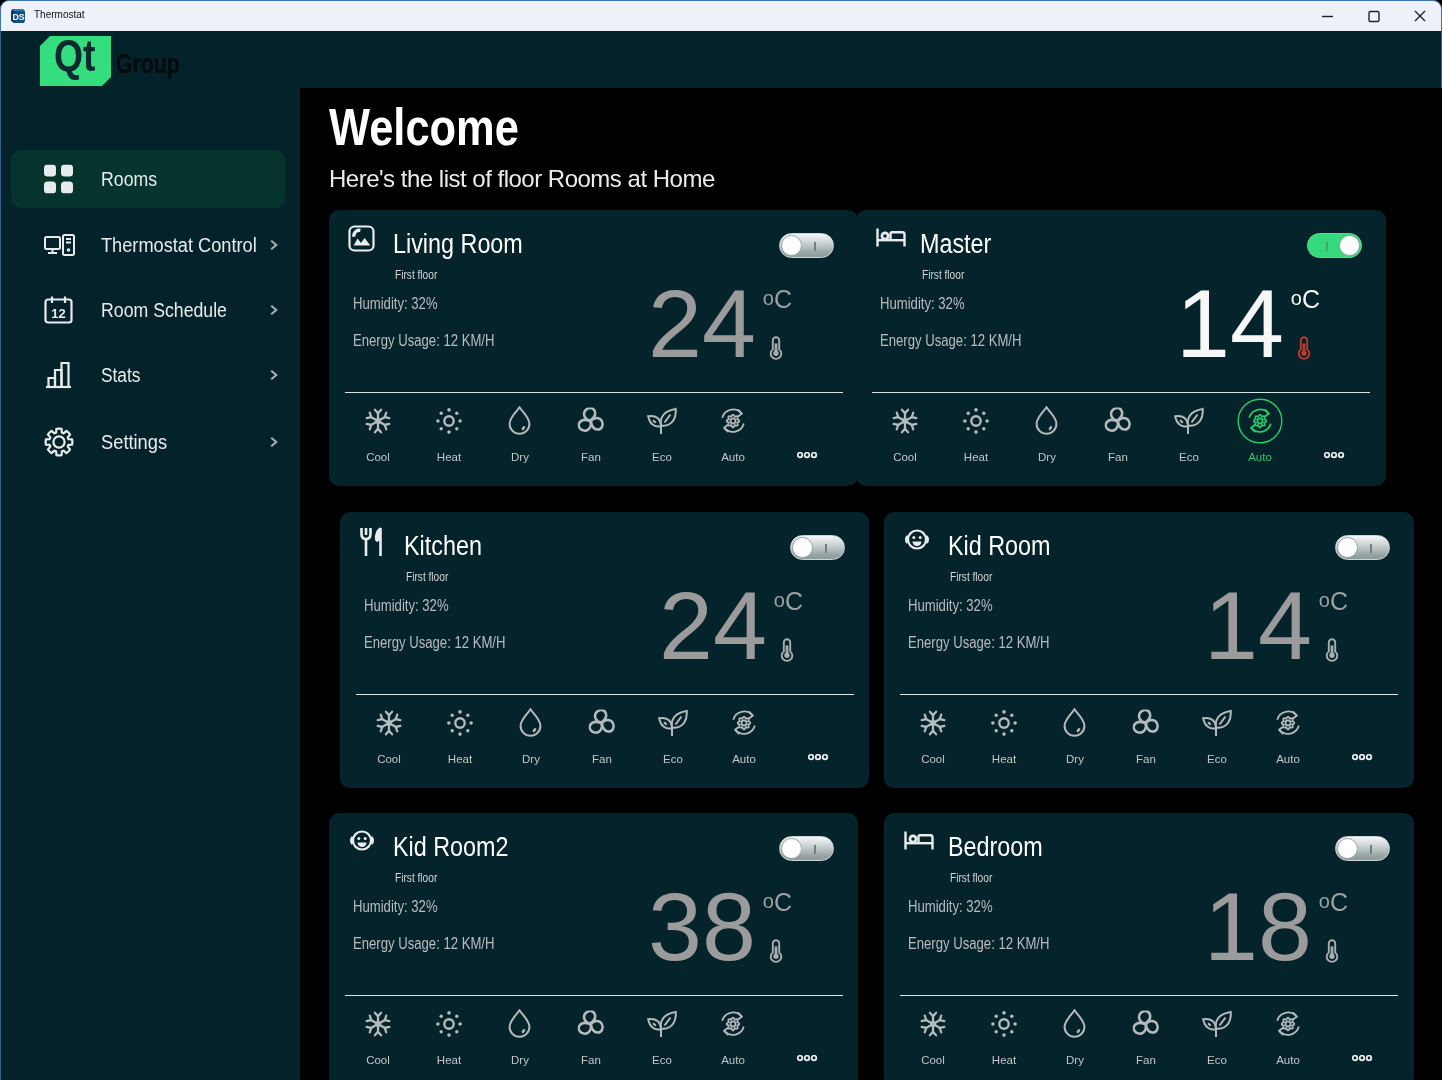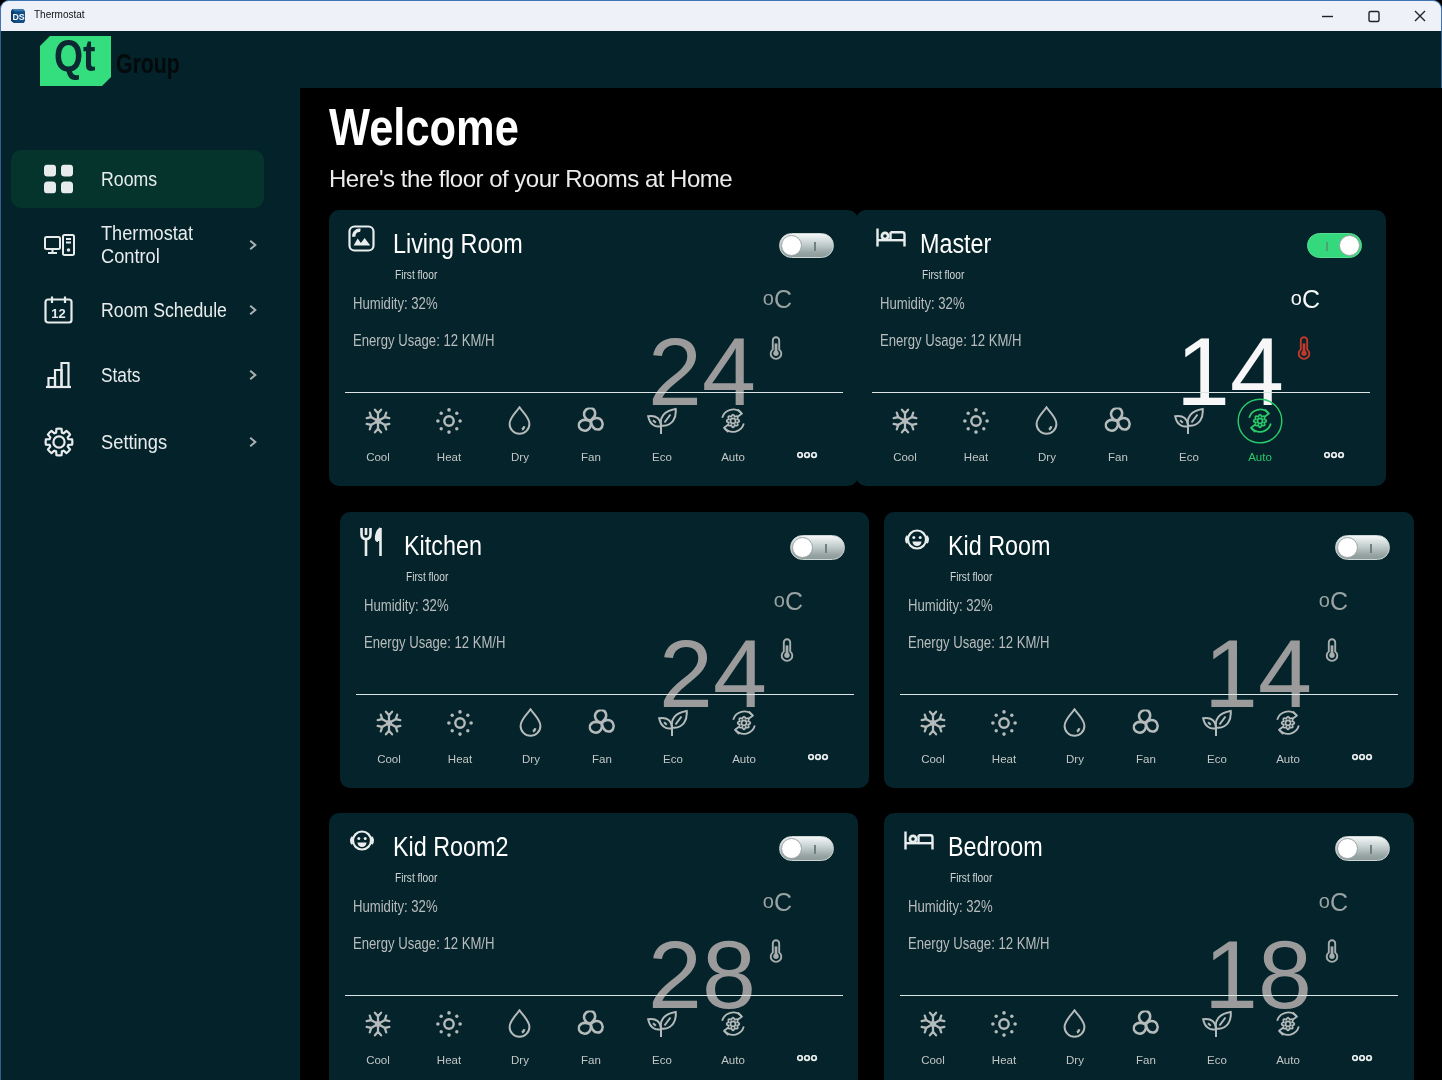--- a/index.html
+++ b/index.html
@@ -19,21 +19,21 @@
   #content { position:absolute; left:299px; top:57px; width:1142px; height:992px;
     background:#000; }
   
   #qtlogo { position:absolute; left:39px; top:5px; width:71px; height:50px;
     background:#34dd7e;
     clip-path:polygon(10px 0, 100% 0, 100% calc(100% - 9px), calc(100% - 9px) 100%, 0 100%, 0 10px); }
   #qtlogo span { position:absolute; left:14px; top:-6px; color:#0c2830; font-weight:bold; font-size:45px;
     transform:scaleX(.83); transform-origin:0 0; }
   #grouptxt { position:absolute; left:115px; top:17px; font-size:28px; font-weight:bold; color:#04090b;
     transform:scaleX(.76); transform-origin:0 0; }
-  .mitem { position:absolute; left:10px; width:253px; height:58px; border-radius:10px; }
+  .mitem { position:absolute; left:10px; width:274px; height:58px; border-radius:10px; }
   .mitem.active { background:#05342c; }
   .mitem .mico { position:absolute; left:33px; top:50%; transform:translateY(-50%); }
   .mitem .mtxt { position:absolute; left:90px; top:50%; transform:translateY(-50%) scaleX(.9);
     transform-origin:0 50%; font-size:20px; color:#e9ecec; }
   .mitem .chev { position:absolute; right:7px; top:50%; transform:translateY(-50%); }
   
   #welcome { position:absolute; left:29px; top:13px; font-size:52px; font-weight:bold;
     color:#fff; line-height:52px; transform:scaleX(.835); transform-origin:0 0; }
   #subtitle { position:absolute; left:29px; top:77px; font-size:24px; color:#ececec; letter-spacing:-.5px; }
   
@@ -41,21 +41,21 @@
   .card .rico { position:absolute; left:19px; top:15px; }
   .card .rtitle { position:absolute; left:64px; top:19px; font-size:27px; color:#fff; line-height:30px;
     transform:scaleX(.865); transform-origin:0 0; }
   .card .floor { position:absolute; left:66px; top:57px; font-size:13px; color:#d4d6d6;
     transform:scaleX(.78); transform-origin:0 0; }
   .card .hum { position:absolute; left:24px; top:85px; font-size:16px; color:#b9bdbd;
     transform:scaleX(.82); transform-origin:0 0; }
   .card .ene { position:absolute; left:24px; top:122px; font-size:16px; color:#b9bdbd;
     transform:scaleX(.82); transform-origin:0 0; }
   .card .temp { position:absolute; right:102px; top:65px; font-size:97px; line-height:97px;
-    color:#9b9b9b;margin-top:48px; }
+    color:#9b9b9b; }
   .card .deg { position:absolute; right:66px; top:76px; color:#9aa2a2; font-size:25px; line-height:25px; }
   .card .deg .o { font-size:20px; vertical-align:3px; }
   .card .thermo { position:absolute; right:75px; top:126px; }
   .card.on .temp, .card.on .deg { color:#f7f7f7; }
   .card .divider { position:absolute; left:16px; top:182px; width:498px; height:1px; background:#dde4e4; }
   .mode { position:absolute; top:198px; width:56px; height:70px; text-align:center; }
   .mode svg.micon { position:absolute; left:50%; top:12.5px; transform:translate(-50%,-50%); }
   .mode .mlab { position:absolute; top:42.5px; width:100%; font-size:11.5px; color:#c4c6c6; }
   .dots { position:absolute; top:242px; }
   
@@ -245,21 +245,21 @@
         <use href="#i-gear"></use>
       </svg>
     <div class="mtxt" style="transform:translateY(-50%) scaleX(.915)">Settings</div>
     <svg class="chev" width="8" height="11" viewBox="0 0 8 11">
         <use href="#i-chev"></use>
       </svg>
   </div>
 
   <div id="content">
     <div id="welcome">Welcome</div>
-    <div id="subtitle">Here's the floor of your Rooms at Home</div>
+    <div id="subtitle">Here's the list of floor Rooms at Home</div>
   </div>
 </div>
 
 <div id="cards">
     <div class="card " style="left:329px;top:210px;width:529px">
       <svg class="rico" width="28" height="28" style="color:#e9eded">
         <use href="#i-photo"></use>
       </svg>
       <div class="rtitle">Living Room</div>
       <div class="tog ">
@@ -497,21 +497,21 @@
         <use href="#i-face"></use>
       </svg>
       <div class="rtitle">Kid Room2</div>
       <div class="tog ">
         <div class="tick"></div>
         <div class="knob"></div>
       </div>
       <div class="floor">First floor</div>
       <div class="hum">Humidity: 32%</div>
       <div class="ene">Energy Usage: 12 KM/H</div>
-      <div class="temp">28</div>
+      <div class="temp">38</div>
       <div class="deg"><span class="o">o</span>C</div>
       <svg class="thermo" width="14" height="24" style="color:#a7adad" stroke="#a7adad">
         <use href="#i-thermo"></use>
       </svg>
       <div class="divider"></div>
       <div class="mode" style="left:21px">
         <svg class="micon" width="26" height="26" viewBox="0 0 26 26" style="color:#b5baba" stroke="#b5baba" stroke-width="2">
           <use href="#i-snow"></use>
         </svg>
         <div class="mlab" style="">Cool</div>

